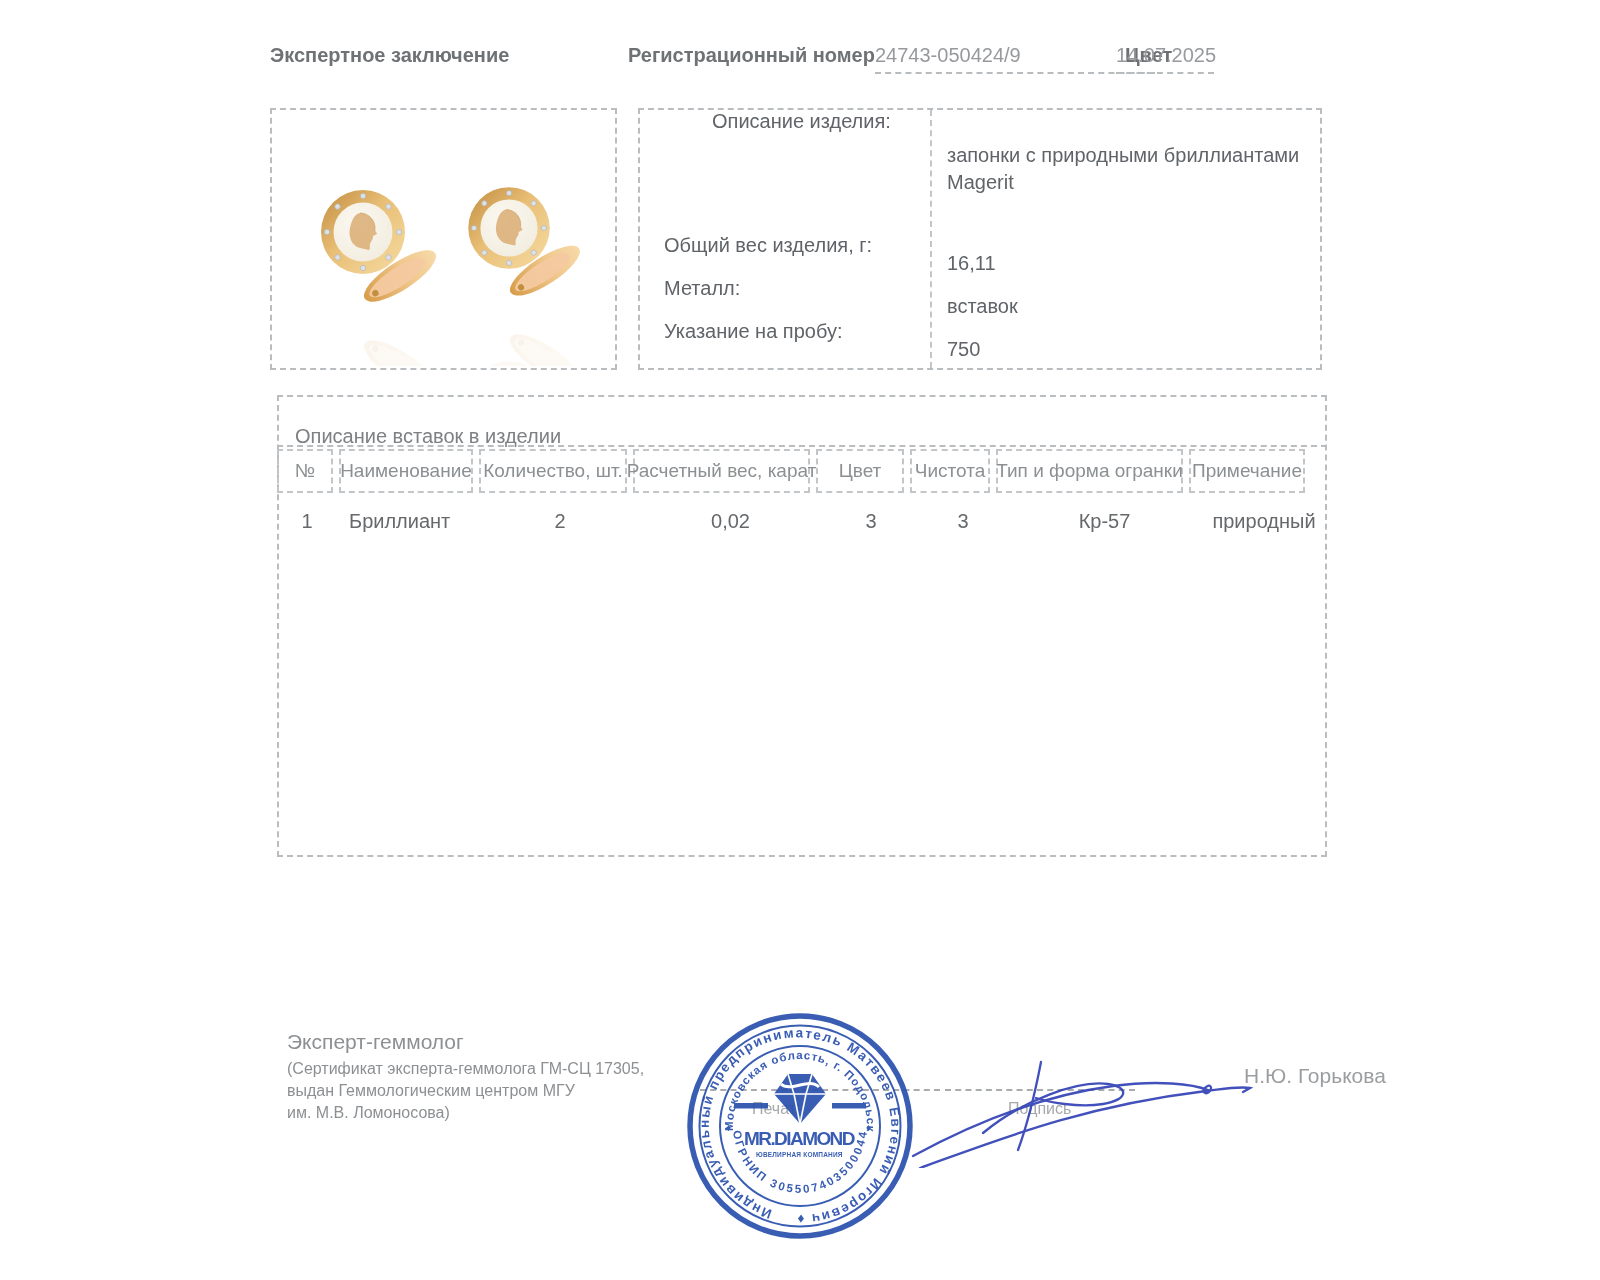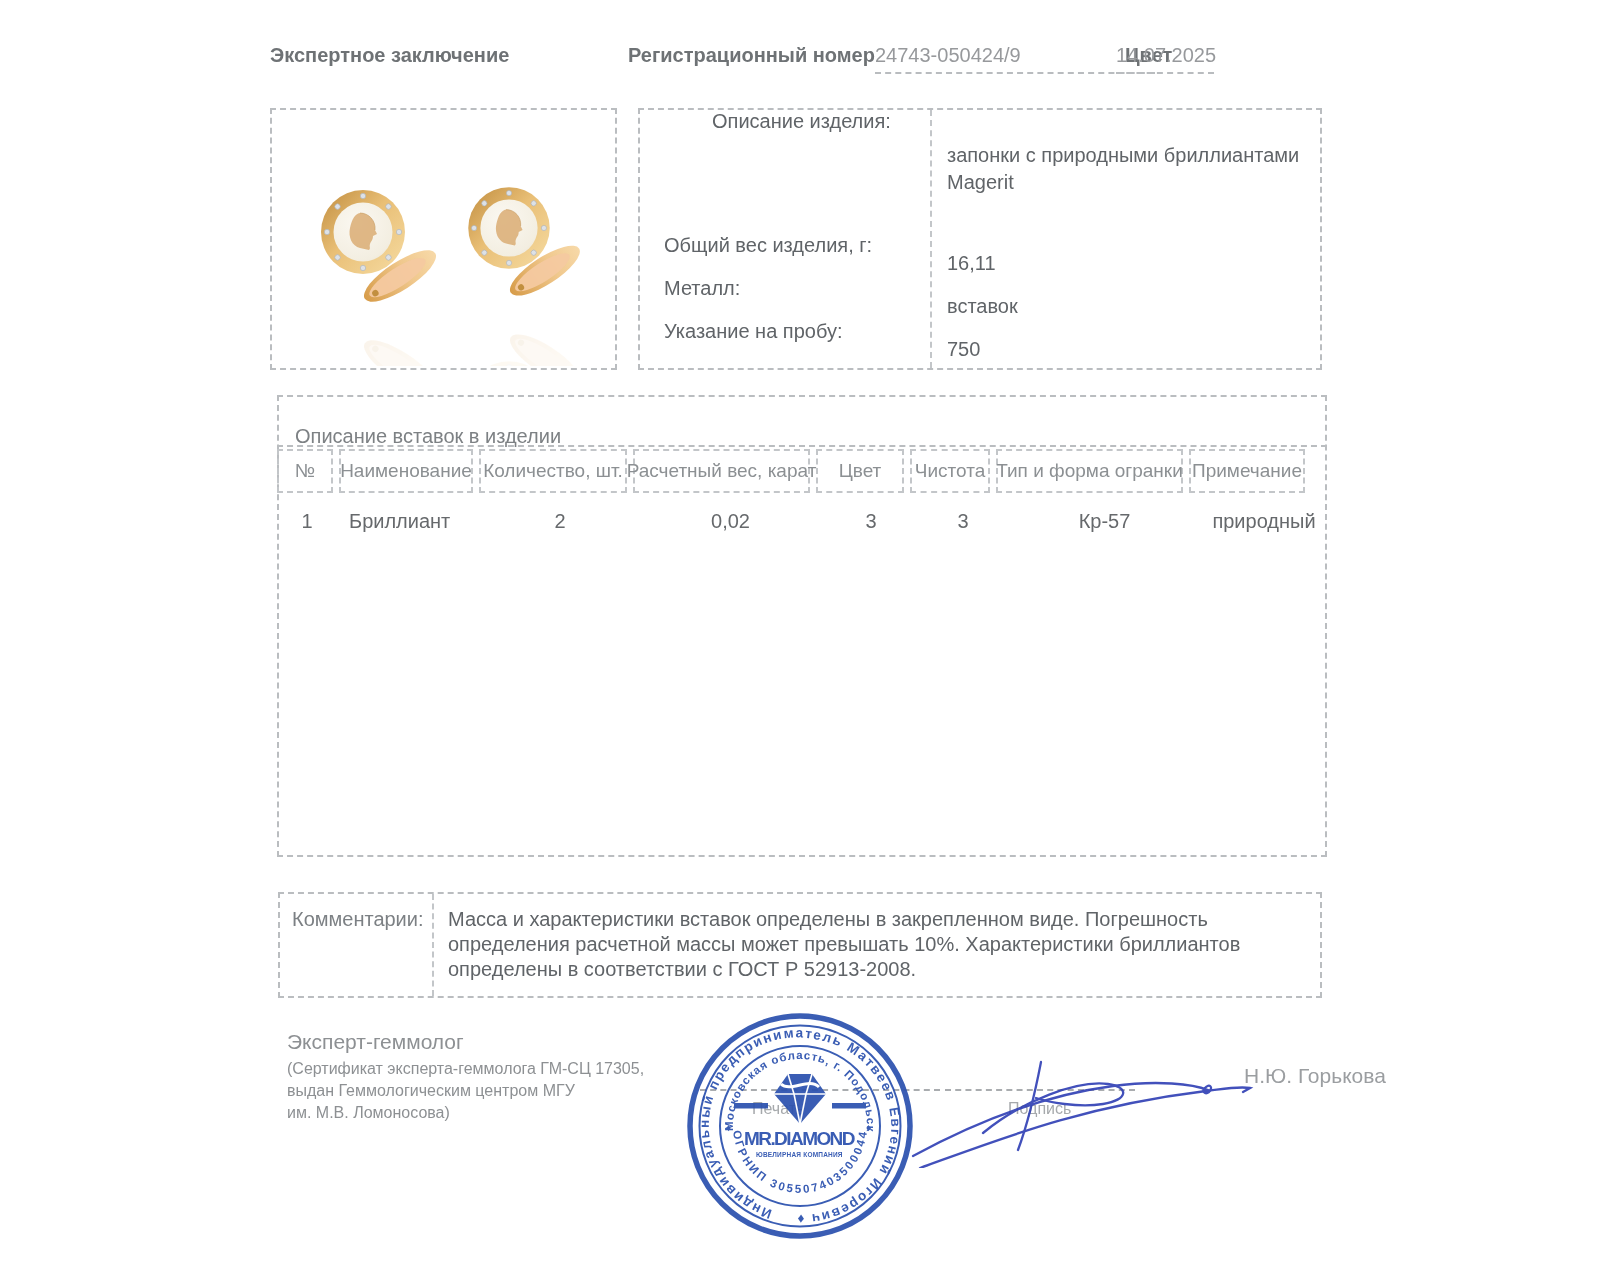--- a/index.html
+++ b/index.html
@@ -143,25 +143,20 @@
       <div class="td" style="width:150px;">2</div>
       <div class="td" style="width:179px;">0,02</div>
       <div class="td" style="width:90px;">3</div>
       <div class="td" style="width:82px;">3</div>
       <div class="td" style="width:189px;">Кр-57</div>
       <div class="td" style="width:118px;">природный</div>
     </div>
 
   </div>
 
-  <div class="dashed-box" style="left:278px; top:892px; width:1044px; height:106px;">
-    <div class="c-label">Комментарии:</div>
-    <div class="c-divider"></div>
-    <div class="c-text">Масса и характеристики вставок определены в закрепленном виде. Погрешность определения расчетной массы может превышать 10%. Характеристики бриллиантов определены в соответствии с ГОСТ Р 52913-2008.</div>
-  </div>
 
   <div class="expert-title">Эксперт-геммолог</div>
   <div class="expert-cert">
     <div>(Сертификат эксперта-геммолога ГМ-СЦ 17305,</div>
     <div>выдан Геммологическим центром МГУ</div>
     <div>им. М.В. Ломоносова)</div>
   </div>
 
   <div class="sign-line" style="left:700px; width:240px;"></div>
   <div class="sign-label" style="left:752px;">Печать</div>

